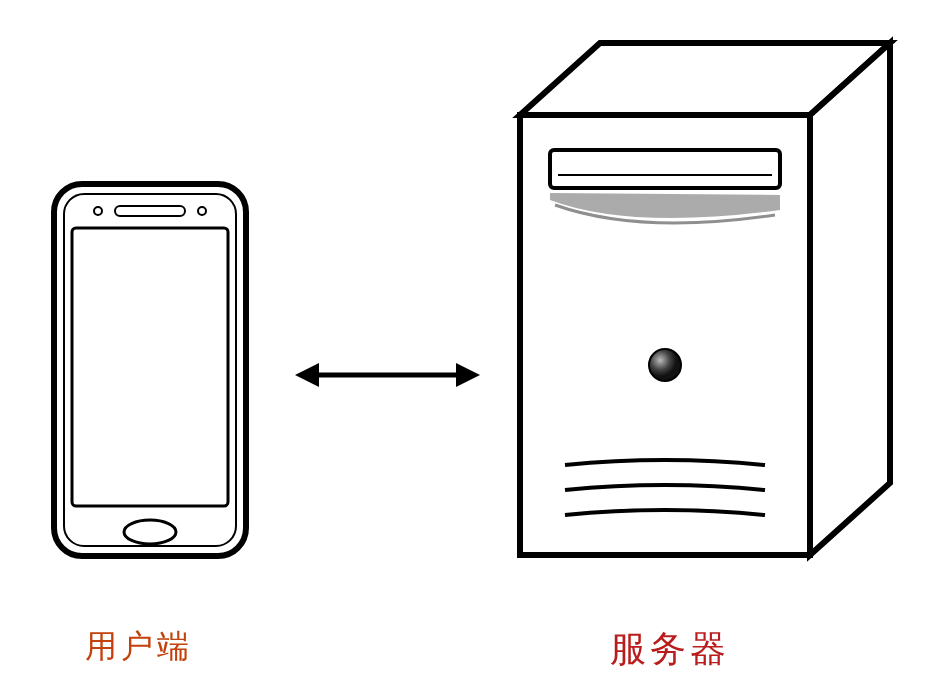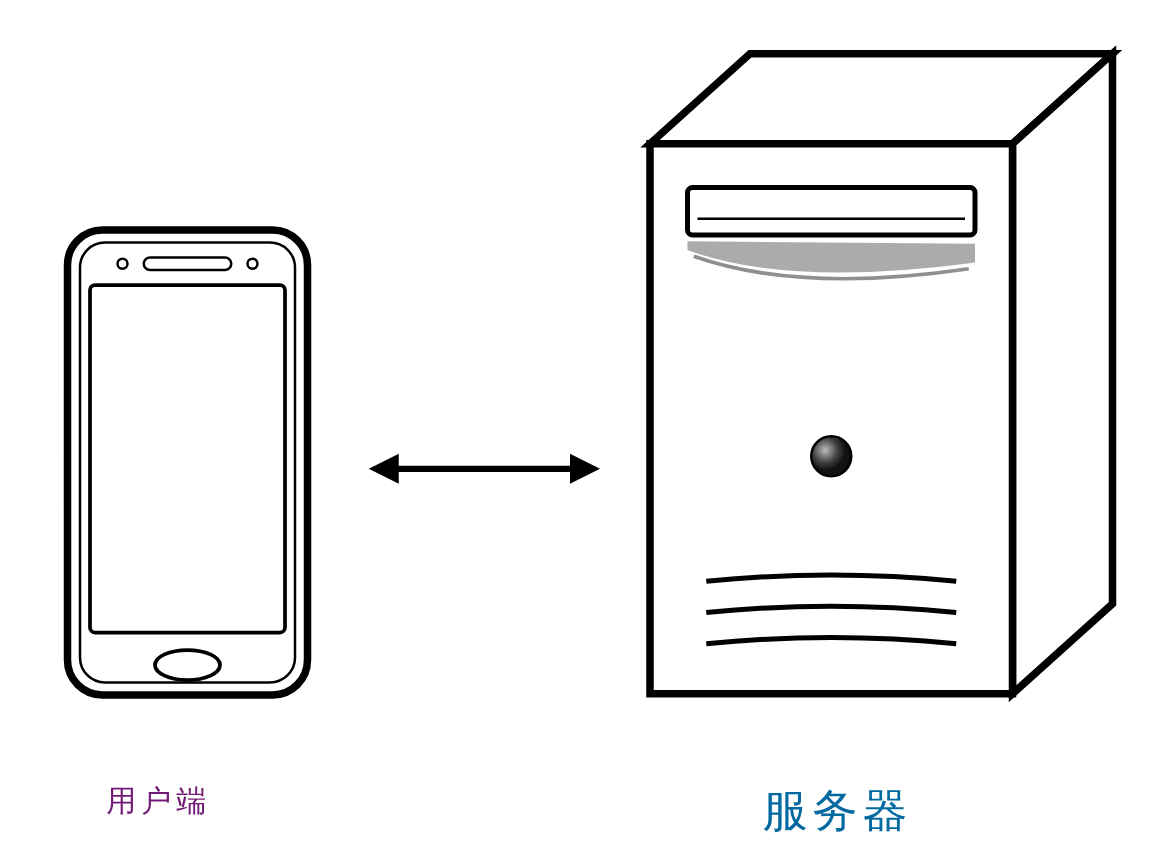--- a/index.html
+++ b/index.html
@@ -43,31 +43,31 @@
       top: 355px;
     }
     .arrow {
       width: 185px;
       height: 40px;
     }
     .label-client {
       position: absolute;
       left: 85px;
       top: 625px;
-      font-size: 24px;
-      color: #701a75;
+      font-size: 32px;
+      color: #c2410c;
       letter-spacing: 4px;
       text-align: right;
     }
     .label-server {
       position: absolute;
       left: 610px;
       top: 625px;
       font-size: 36px;
-      color: #0369a1;
+      color: #b91c1c;
       letter-spacing: 4px;
     }
   </style>
 </head>
 <body>
 
 <div class="container">
 
   <div class="phone-wrapper">
     <svg class="phone" viewBox="0 0 200 380">

